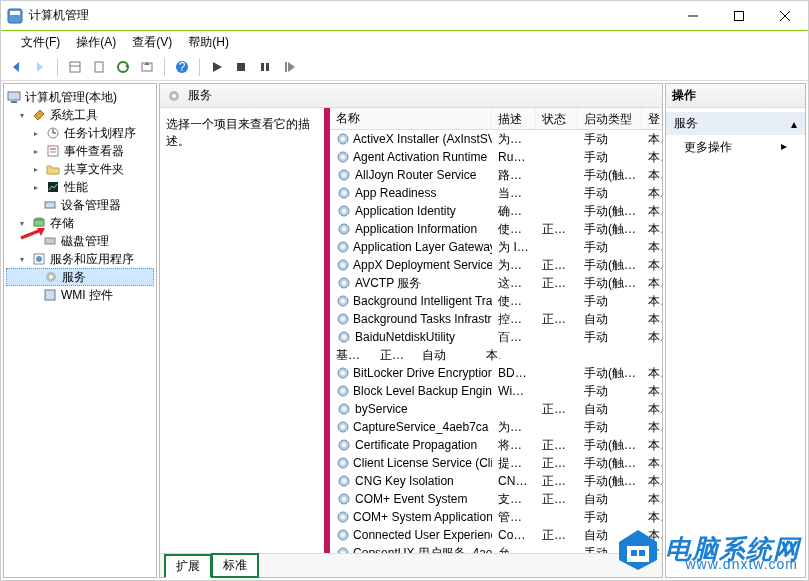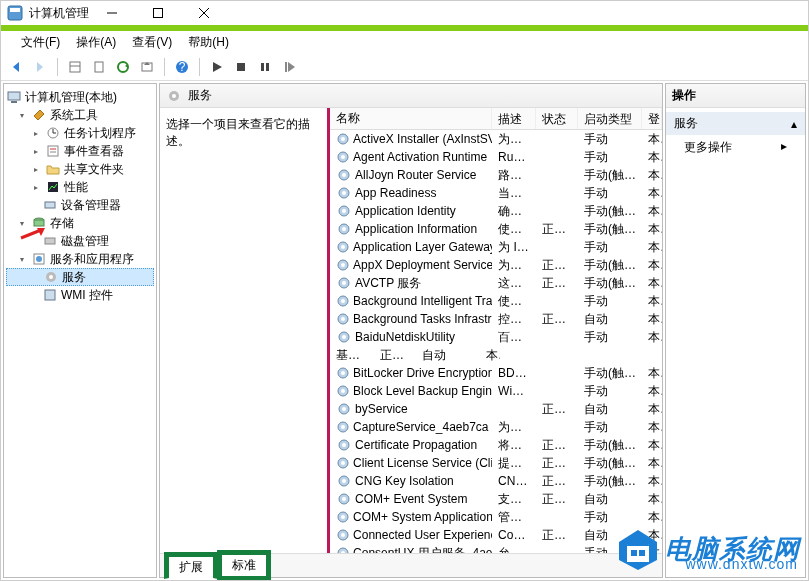--- a/index.html
+++ b/index.html
@@ -1,19 +1,19 @@
 <!DOCTYPE html>
 <html><head>
 <meta charset="utf-8">
 <style>
   * { box-sizing: border-box; margin: 0; padding: 0; font-family: "Microsoft YaHei", "Segoe UI", Tahoma, sans-serif; font-size: 12px; }
   body { background: #fff; width: 809px; height: 581px; overflow: hidden; border: 1px solid #ccc; position: relative; }
 
   
-  .titlebar { height: 30px; display: flex; align-items: center; padding: 0 0 0 6px; background: #fff; border-bottom: 6px solid #84cc16; }
+  .titlebar { height: 30px; display: flex; align-items: center; justify-content: space-between; padding: 0 0 0 6px; background: #fff; border-bottom: 1px solid #84cc16; }
   .titlebar-left { display: flex; align-items: center; gap: 6px; }
   .title-icon { width: 16px; height: 16px; }
   .titlebar-btns { display: flex; }
   .titlebar-btn { width: 46px; height: 30px; display: flex; align-items: center; justify-content: center; color: #333; background: transparent; border: none; }
 
   
   .menubar { height: 22px; display: flex; align-items: center; padding: 0 12px; }
   .menubar span { padding: 2px 8px; cursor: default; }
 
   
@@ -33,40 +33,40 @@
   .tree-row { display: flex; align-items: center; height: 18px; gap: 3px; cursor: default; white-space: nowrap; }
   .tree-row.selected { background: #cde8ff; border: 1px dotted #4b9cd9; }
   .expander { width: 12px; height: 12px; display: inline-flex; align-items: center; justify-content: center; font-size: 8px; color: #666; }
   .ticon { width: 16px; height: 16px; display: inline-flex; align-items: center; justify-content: center; }
 
   
   .midheader { height: 24px; background: linear-gradient(to bottom, #f8f8f8, #eee); border-bottom: 1px solid #ddd; display: flex; align-items: center; padding: 0 6px; gap: 6px; }
 
   
   .midbody { flex: 1; display: flex; overflow: hidden; }
-  .midleft { width: 170px; padding: 8px 6px; border-right: 3px solid #be185d; }
+  .midleft { width: 170px; padding: 8px 6px; border-right: 6px solid #be185d; }
   .midright { flex: 1; display: flex; flex-direction: column; overflow: hidden; }
 
   .svc-header { display: flex; height: 22px; border-bottom: 1px solid #ddd; background: #fafafa; }
   .svc-header .col { padding: 3px 6px; border-right: 1px solid #eee; white-space: nowrap; overflow: hidden; }
   .svc-list { flex: 1; overflow-y: auto; overflow-x: hidden; }
   .svc-row { display: flex; height: 18px; align-items: center; cursor: default; }
   .svc-row .col { padding: 0 6px; white-space: nowrap; overflow: hidden; text-overflow: ellipsis; }
 
   .col-name { width: 162px; display: flex; align-items: center; gap: 3px; }
   .col-desc { width: 44px; }
   .col-stat { width: 42px; }
   .col-start { width: 64px; }
   .col-log  { width: 20px; }
 
   .gear-icon { width: 14px; height: 14px; }
 
   
   .tabs { display: flex; padding: 2px 4px; border-top: 1px solid #ddd; height: 24px; align-items: center; background: #f7f7f7; }
-  .tab { padding: 2px 10px; border: 5px solid #15803d; background: #fff; margin-right: -1px; font-size: 12px; cursor: default; }
+  .tab { padding: 2px 10px; border: 2px solid #15803d; background: #fff; margin-right: -1px; font-size: 12px; cursor: default; }
   .tab.active { background: #fff; border-bottom: 1px solid #fff; }
 
   
   .rheader { height: 24px; background: linear-gradient(to bottom, #f8f8f8, #eee); border-bottom: 1px solid #ddd; display: flex; align-items: center; padding: 0 6px; font-weight: 600; }
   .rsection { padding: 4px 0; }
   .rsection .rsec-title { background: #e8eef6; padding: 3px 8px; display: flex; align-items: center; justify-content: space-between; }
   .raction { padding: 4px 18px; cursor: default; }
 
   
   ::-webkit-scrollbar { width: 16px; height: 16px; }

